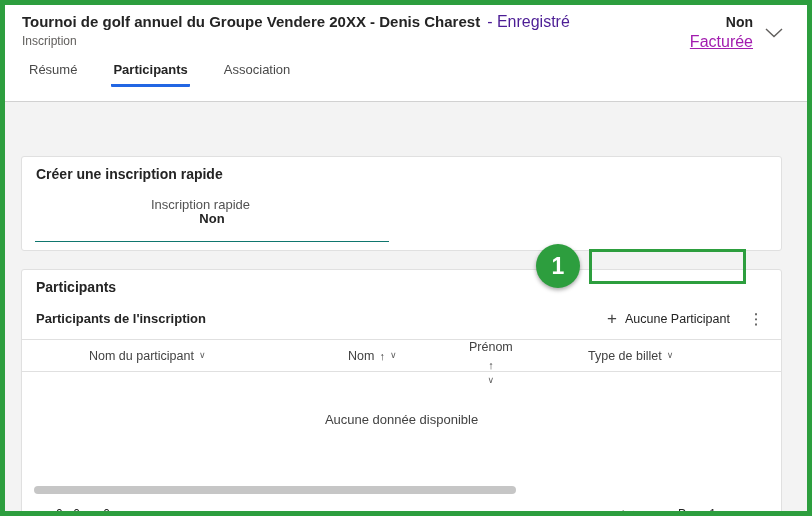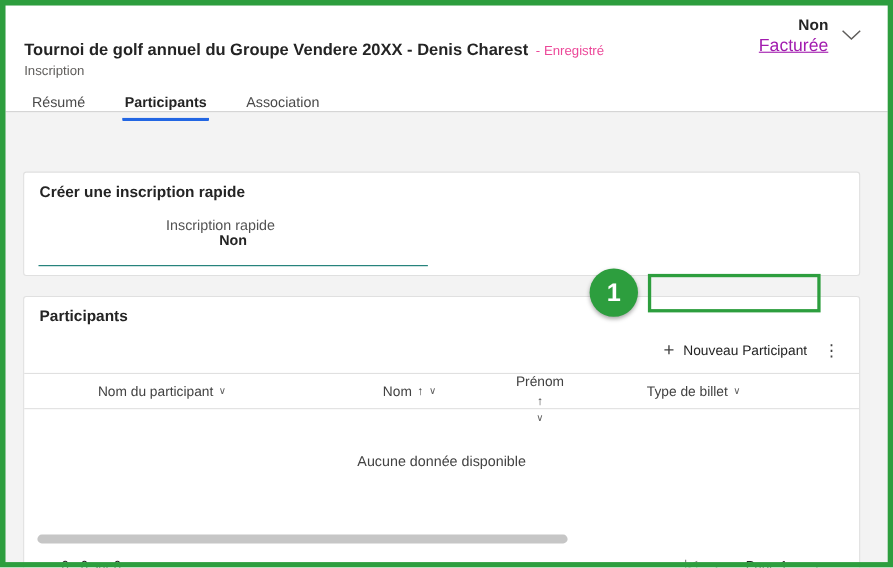--- a/index.html
+++ b/index.html
@@ -19,21 +19,21 @@
   }
   .page { position:absolute; inset:5px; background:#f3f3f3; }
 
   
   .form-header {
     position:relative; height:97px; background:#fff;
     border-bottom:1px solid #d1d1d1; padding:8px 0 0 17px;
   }
   .title-row { display:flex; align-items:baseline; gap:7px; }
   .record-title { font-size:15px; font-weight:700; color:#242424; white-space:nowrap; }
-  .save-status { font-size:12px; color:#ec4899;margin-top:26px; }
+  .save-status { font-size:16px; color:#4c1d95; }
   .entity-label { font-size:12px; color:#605e5c; margin-top:3px; }
 
   .header-field {
     position:absolute; top:9px; right:24px;
     display:flex; align-items:center; gap:12px; cursor:pointer;
   }
   .header-field .vals { text-align:right; line-height:1.25; }
   .hf-value { font-size:14px; font-weight:600; color:#242424; }
   .hf-label { font-size:16px; color:#a21caf;text-decoration:underline; }
   .hf-chevron { color:#605e5c; display:block; }
@@ -161,24 +161,25 @@
     <div class="card card-quick">
       <div class="section-title">Créer une inscription rapide</div>
       <div class="field-row">
         <span class="field-label">Inscription rapide</span>
         <span class="field-value">Non</span>
       </div>
     </div>
 
     <div class="card card-participants">
       <div class="section-title">Participants</div>
+      <div class="subgrid-title">Participants de l'inscription</div>
 
       <button class="new-btn">
         <span class="plus">+</span>
-        <span class="lbl">Nouveau Participant</span>
+        <span class="lbl">Aucune Participant</span>
       </button>
       <button class="more-btn">
         <span>⋮</span>
       </button>
 
       <div class="grid-header">
         <div class="col" style="left:67px;">
           <span>Nom du participant</span>
           <span class="chev">∨</span>
         </div>

